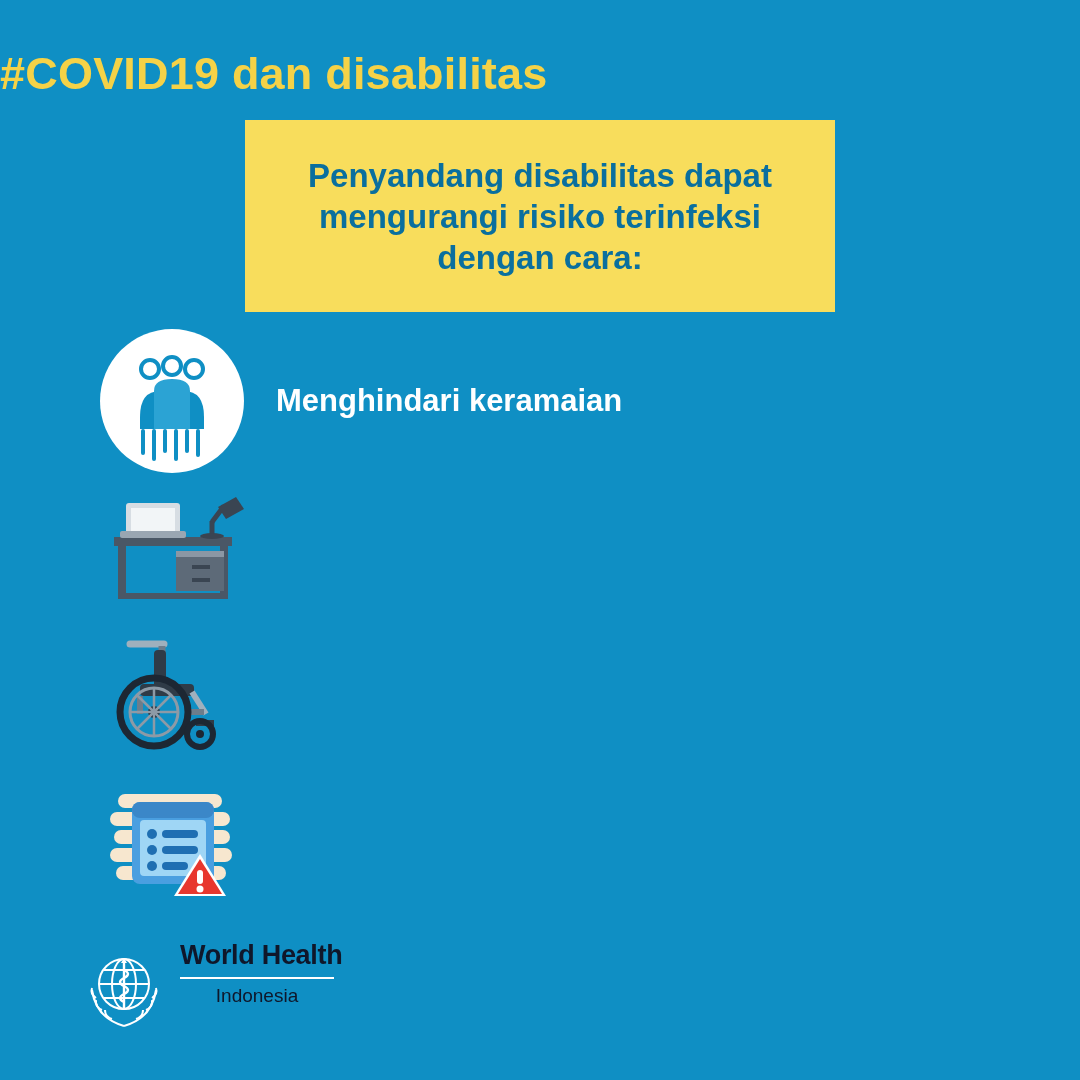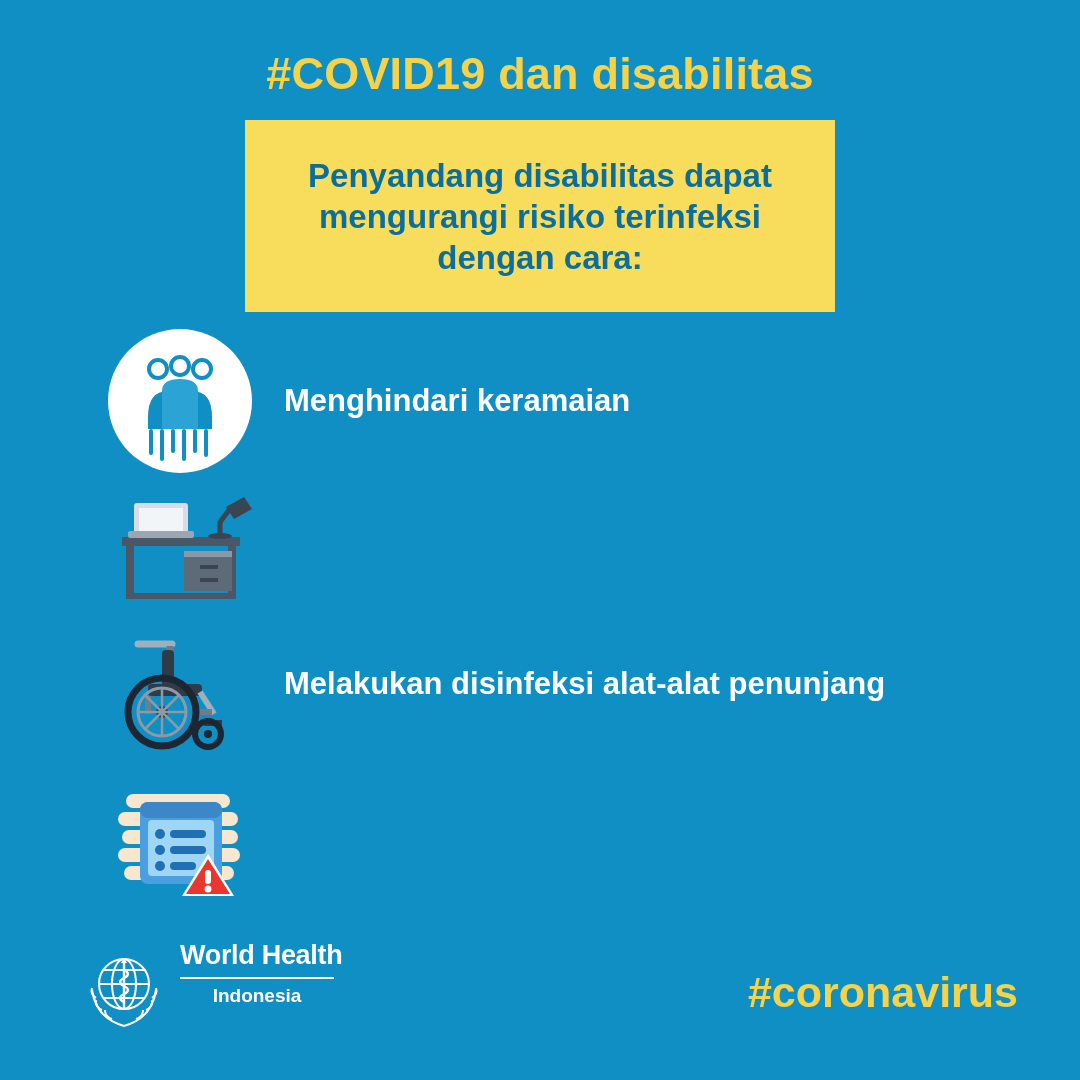--- a/index.html
+++ b/index.html
@@ -20,21 +20,21 @@
     height: 1080px;
     background: #0f8fc4;
   }
 
   
   .title {
     position: absolute;
     top: 48px;
     left: 0;
     width: 1080px;
-    text-align: center;
+    text-align: left;
     font-size: 45px;
     font-weight: bold;
     color: #f5d247;
     letter-spacing: 0.2px;
   }
 
   
   .callout {
     position: absolute;
     top: 120px;
@@ -51,21 +51,21 @@
     font-size: 33px;
     font-weight: bold;
     line-height: 41px;
     text-align: center;
     padding: 0 18px;
   }
 
   
   .row {
     position: absolute;
-    left: 104px;
+    left: 96px;
     width: 920px;
     display: flex;
     align-items: center;
   }
   .row .icon-wrap {
     width: 152px;
     height: 152px;
     flex: 0 0 152px;
     position: relative;
   }
@@ -89,38 +89,38 @@
     display: flex;
     align-items: flex-start;
   }
   .who-emblem {
     width: 92px;
     height: 92px;
     flex: 0 0 92px;
   }
   .who-wordmark {
     margin-left: 10px;
-    color: #ffffff;
+    color: #0f172a;
   }
   .who-line1, .who-line2 {
     font-size: 27px;
     font-weight: bold;
     line-height: 30px;
     letter-spacing: -0.3px;
   }
   .who-rule {
     width: 154px;
     height: 2px;
     background: #ffffff;
     margin-top: 7px;
     margin-bottom: 6px;
   }
   .who-country {
     font-size: 19px;
-    font-weight: bold;
+    font-weight: normal;
     text-align: center;
     width: 154px;
   }
 
   
   .hashtag {
     position: absolute;
     right: 62px;
     top: 968px;
     color: #f5d247;
@@ -214,21 +214,20 @@
           <line x1="58" y1="80" x2="58" y2="128"></line>
           <line x1="34" y1="104" x2="82" y2="104"></line>
           <line x1="41" y1="87" x2="75" y2="121"></line>
           <line x1="75" y1="87" x2="41" y2="121"></line>
         </g>
 
         <circle cx="104" cy="126" r="13" fill="none" stroke="#1d2733" stroke-width="6"></circle>
         <circle cx="104" cy="126" r="4" fill="#1d2733"></circle>
       </svg>
     </div>
-    <div class="row-text">Melakukan disinfeksi alat-alat penunjang</div>
   </div>
 
   <div class="row" id="row4">
     <div class="icon-wrap">
       <svg viewBox="0 0 152 152" width="152" height="152" aria-hidden="true">
 
         <g fill="#f7e7cf">
           <rect x="22" y="32" width="104" height="14" rx="7"></rect>
           <rect x="14" y="50" width="120" height="14" rx="7"></rect>
           <rect x="18" y="68" width="116" height="14" rx="7"></rect>
@@ -284,15 +283,14 @@
         <path d="M46 18 l3 5 h-6z" fill="#ffffff"></path>
       </svg>
     </div>
     <div class="who-wordmark">
       <div class="who-line1">World Health</div>
       <div class="who-rule"></div>
       <div class="who-country">Indonesia</div>
     </div>
   </div>
 
-  <div class="hashtag">#coronavirus</div>
 
 </div>
 
 </body></html>

